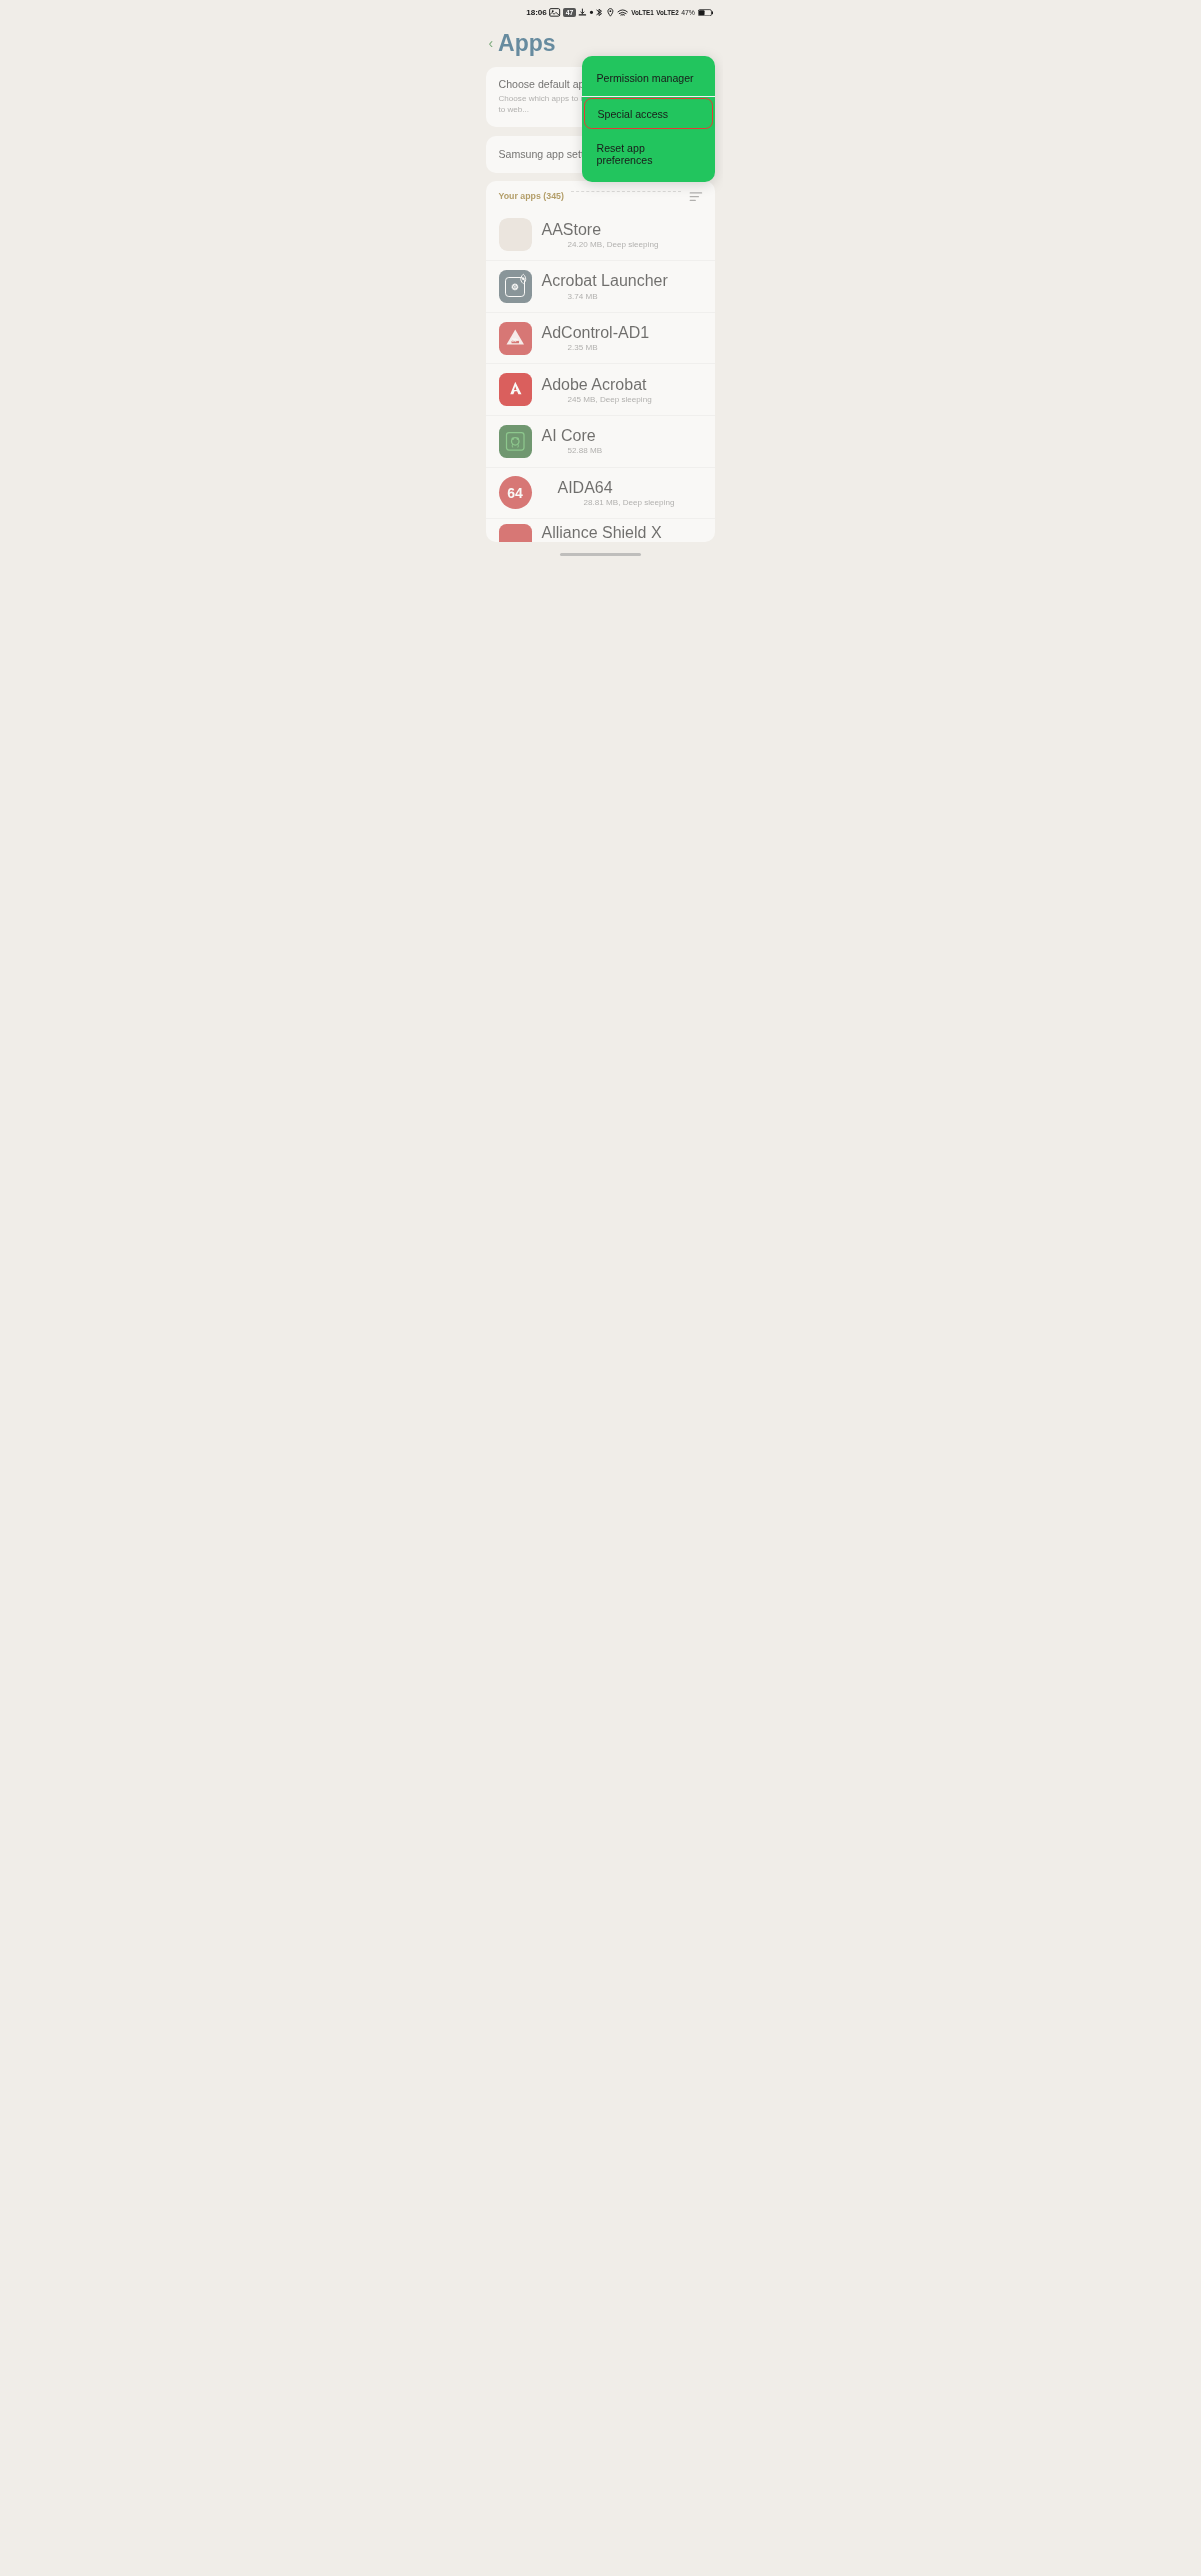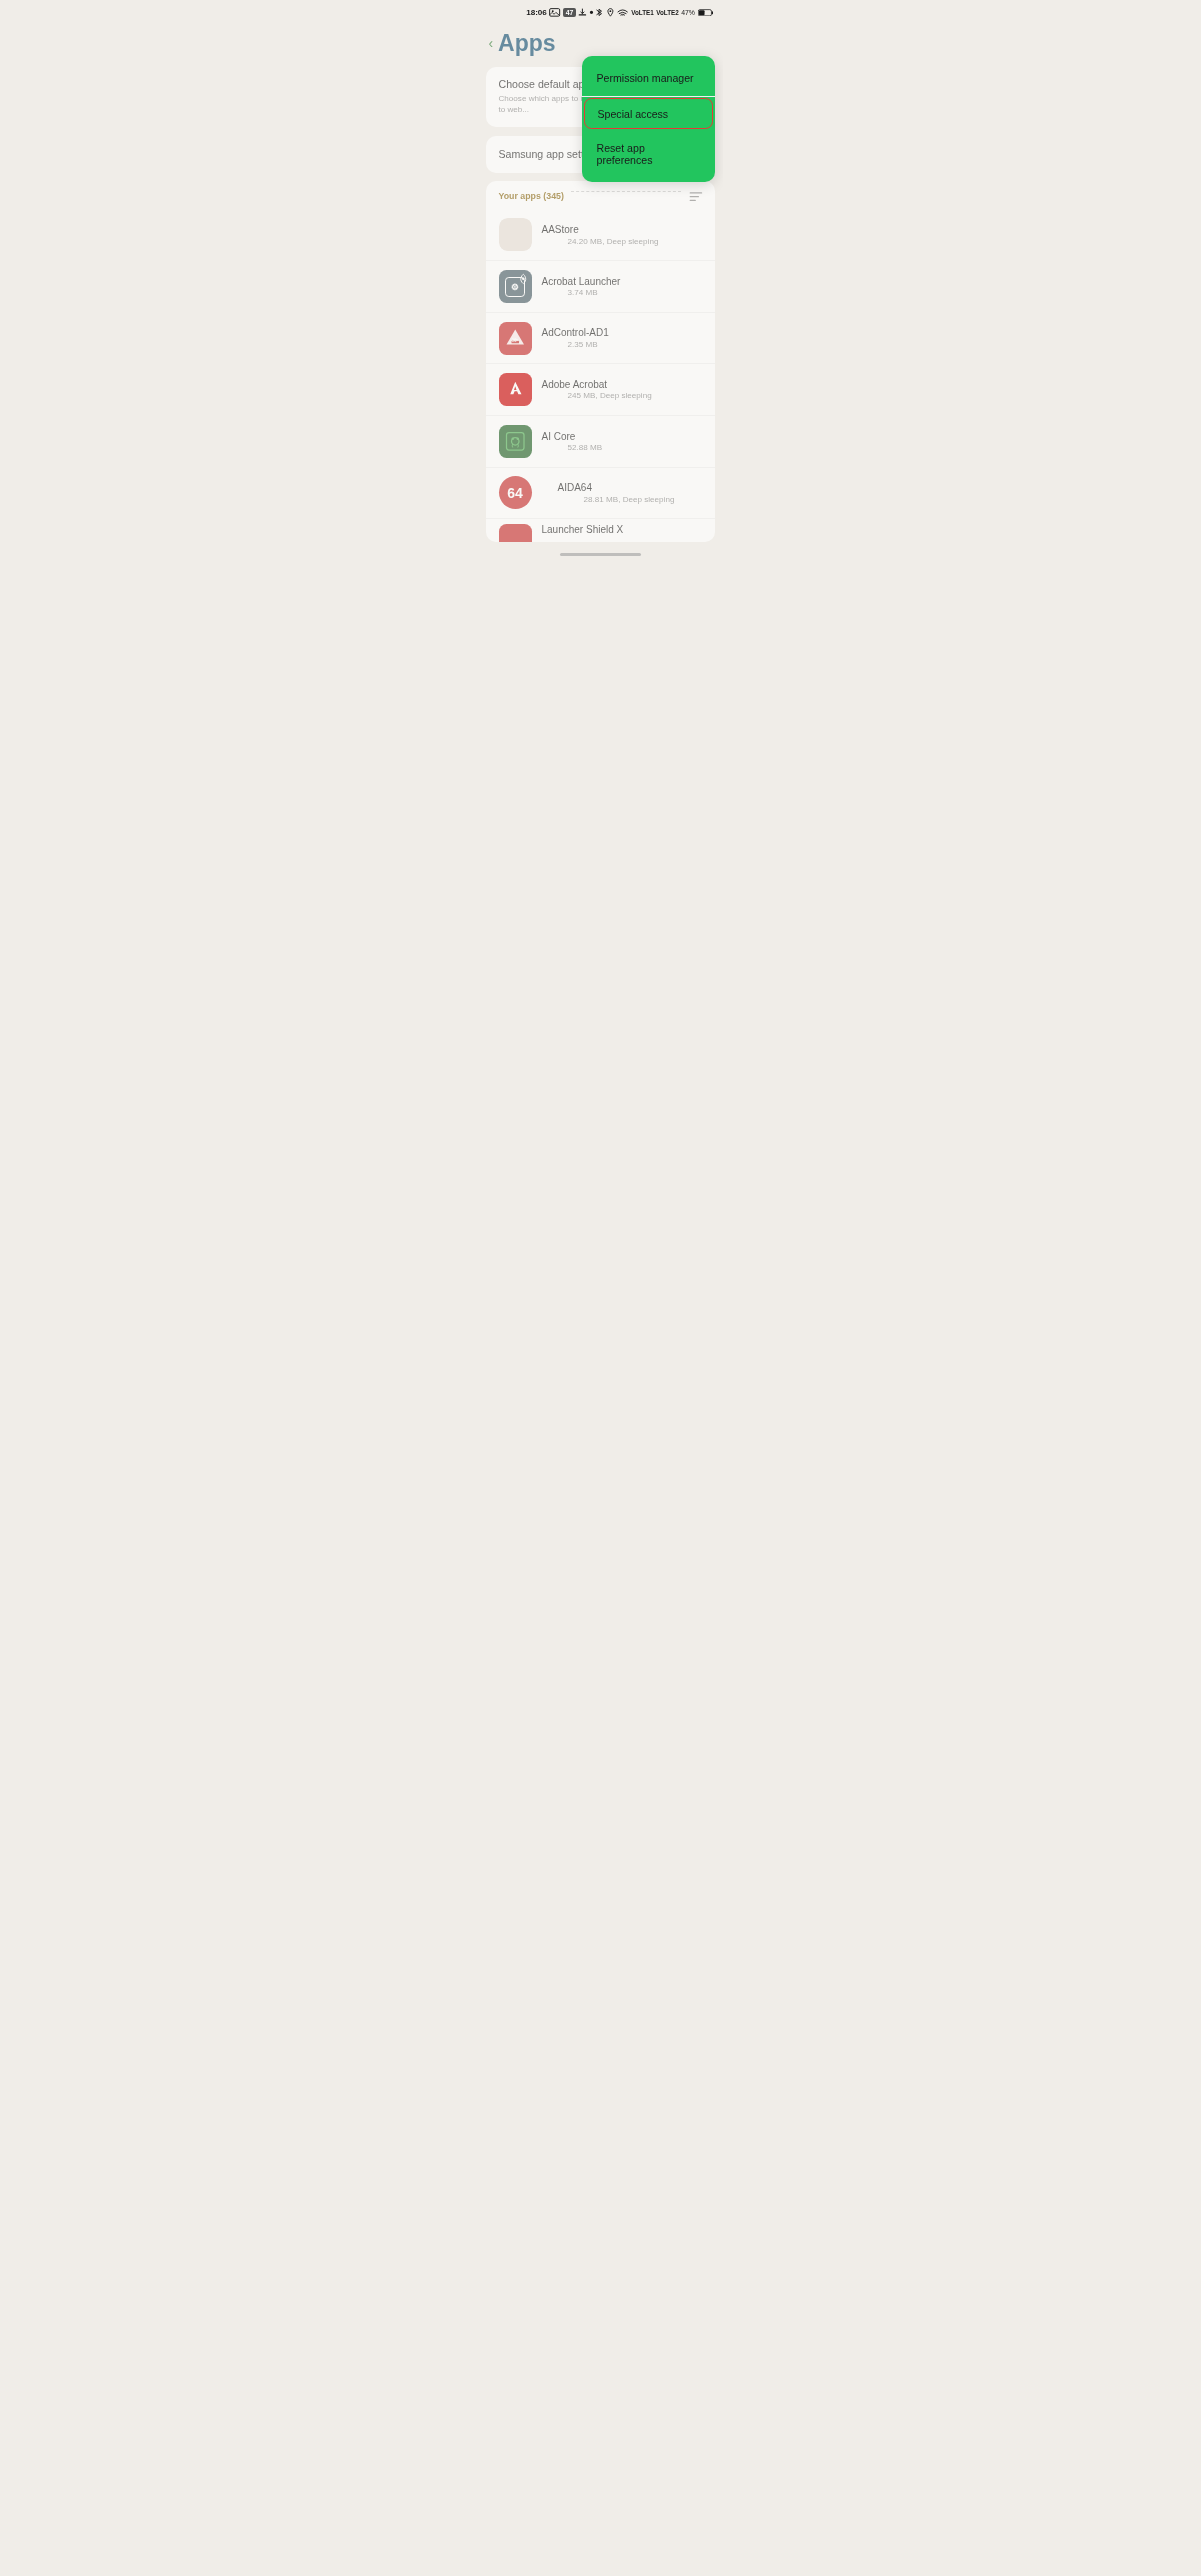--- a/index.html
+++ b/index.html
@@ -194,21 +194,21 @@
       overflow: hidden;
     }
 
     .app-icon.no-icon {
       background: transparent;
     }
 
     .app-info { flex: 1; }
 
     .app-name {
-      font-size: 10px;
+      font-size: 16px;
       font-weight: 500;
       color: #1a1a1a;
       margin-bottom: 1.3px;
     }
 
     .app-details {
       font-size: 8.1px;
       color: #888888;
       padding-left: 26px;
     }
@@ -483,21 +483,21 @@
       <div class="aida64-icon">64</div>
       <div class="app-info" style="margin-left:26px;">
         <div class="app-name">AIDA64</div>
         <div class="app-details">28.81 MB, Deep sleeping</div>
       </div>
     </div>
 
     <div class="app-item partially-visible" style="overflow:hidden;height:22.5px;align-items:flex-start;padding-top:5px;">
       <div style="width:33px;height:33px;border-radius:7.5px;background:#c62828;flex-shrink:0;margin-right:10px;"></div>
       <div class="app-info">
-        <div class="app-name">Launcher Shield X</div>
+        <div class="app-name">Alliance Shield X</div>
       </div>
     </div>
 
   </div>
 
 </div>
 
 <div class="bottom-bar">
   <div class="bottom-indicator"></div>
 </div>

